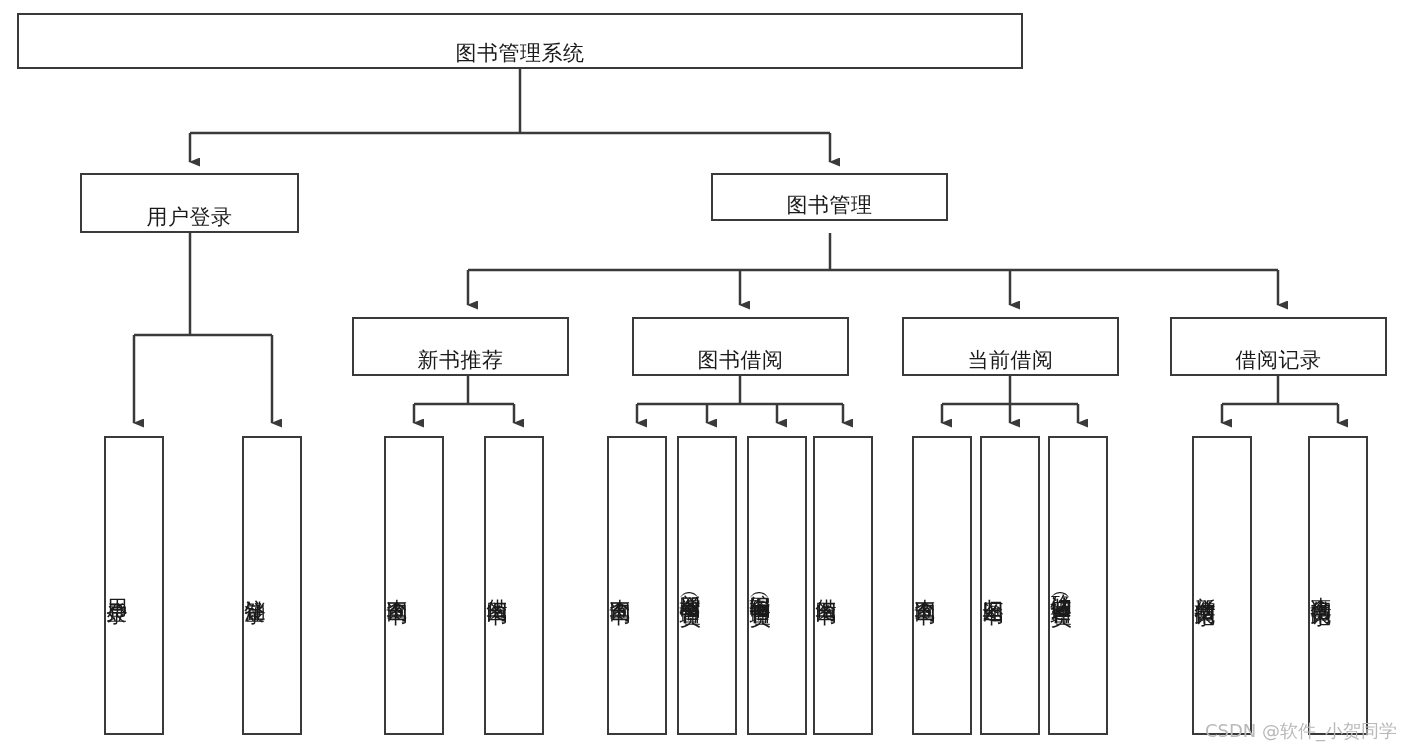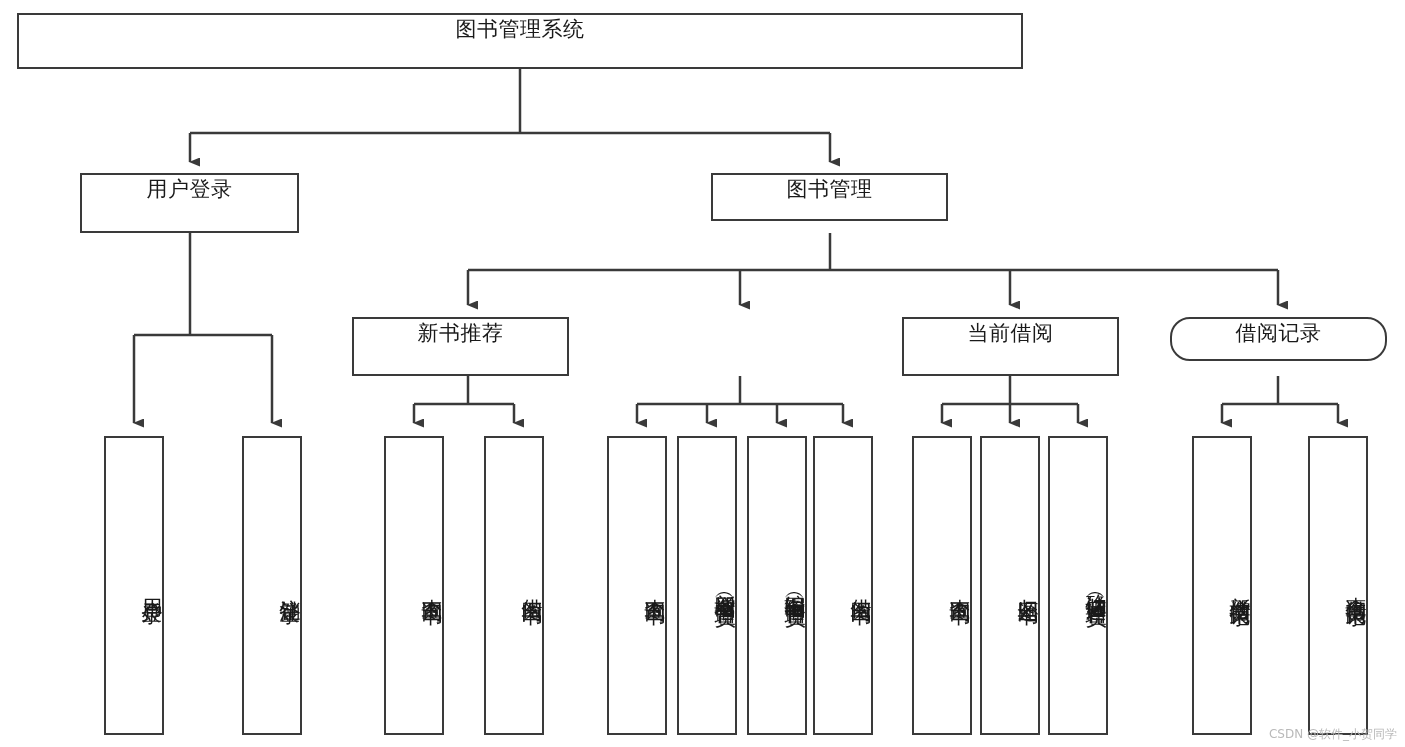--- a/index.html
+++ b/index.html
@@ -24,21 +24,21 @@
     width: 1405px;
     height: 747px;
   }
   .node {
     position: absolute;
     box-sizing: border-box;
     border: 2px solid #3a3a3a;
     background: #ffffff;
     color: #1a1a1a;
     display: flex;
-    align-items: flex-start;
+    align-items: flex-end;
     justify-content: center;
     text-align: center;
     z-index: 2;
   }
   .node.h {
     font-size: 21px;
     letter-spacing: 0.5px;
   }
   .node.v {
     font-size: 21px;
@@ -50,21 +50,21 @@
   }
   .node.v .vtext {
     writing-mode: vertical-rl;
     text-orientation: upright;
     display: block;
   }
   .watermark {
     position: absolute;
     right: 8px;
     bottom: 4px;
-    font-size: 12px;
+    font-size: 18px;
     color: #b9b9b9;
     z-index: 5;
     white-space: nowrap;
   }
 </style>
 </head>
 <body>
 
 <div id="canvas">
 
@@ -127,26 +127,29 @@
   </div>
 
   <div class="node h" style="left:711px; top:173px; width:237px; height:48px;">
     <span>图书管理</span>
   </div>
 
   <div class="node h" style="left:352px; top:317px; width:217px; height:59px;">
     <span>新书推荐</span>
   </div>
 
+  <div class="node h" style="left:632px; top:317px; width:217px; height:59px;">
+    <span>图书借阅</span>
+  </div>
 
   <div class="node h" style="left:902px; top:317px; width:217px; height:59px;">
     <span>当前借阅</span>
   </div>
 
-  <div class="node h" style="left:1170px; top:317px; width:217px; height:44px;border-radius:20px;">
+  <div class="node h" style="left:1170px; top:317px; width:217px; height:59px;">
     <span>借阅记录</span>
   </div>
 
   <div class="node v" style="left:104px; top:436px; width:60px; height:299px;">
     <span class="vtext">用户登录</span>
   </div>
 
   <div class="node v" style="left:242px; top:436px; width:60px; height:299px;">
     <span class="vtext">注销登录</span>
   </div>

